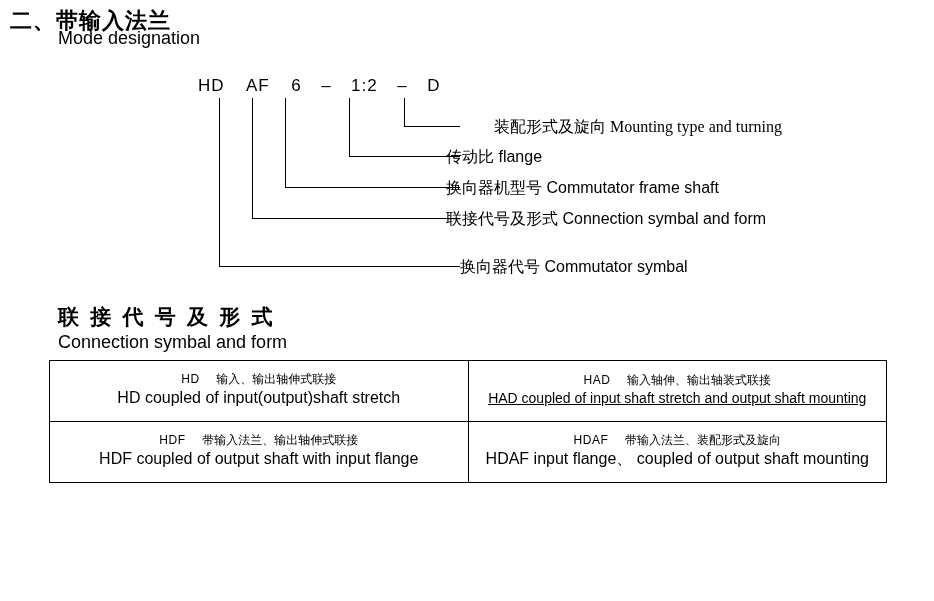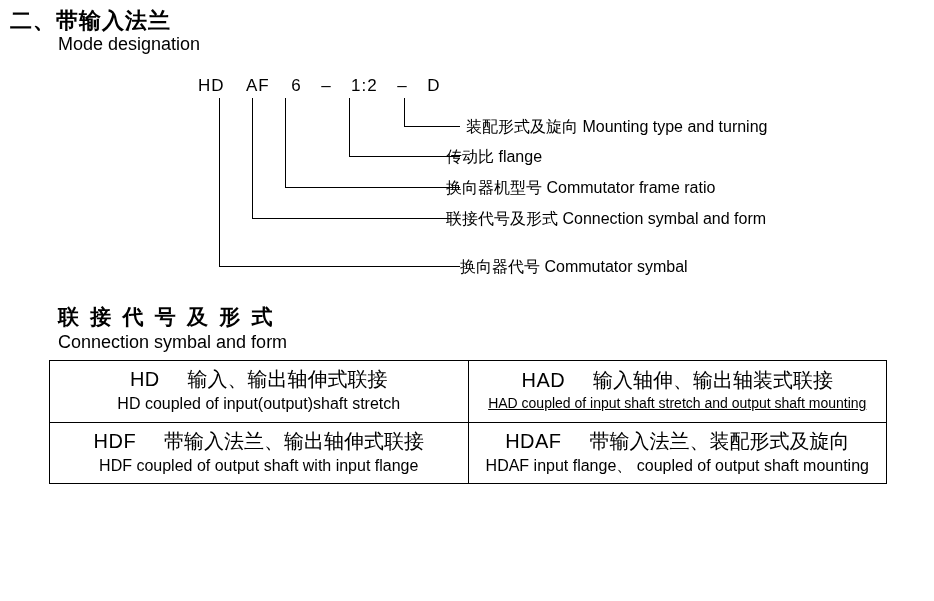--- a/index.html
+++ b/index.html
@@ -22,21 +22,21 @@
     left: 10px;
     top: 6px;
     font-size: 22px;
     font-weight: bold;
     letter-spacing: 1px;
     white-space: nowrap;
   }
   .sec-title-en {
     position: absolute;
     left: 58px;
-    top: 34px;
+    top: 28px;
     font-size: 18px;
     white-space: nowrap;
   }
 
   
   .code-row {
     position: absolute;
     left: 198px;
     top: 76px;
     font-size: 17px;
@@ -95,21 +95,21 @@
     table-layout: fixed;
   }
   .conn-table td {
     border: 1px solid #000;
     padding: 5px 4px 7px 4px;
     text-align: center;
     vertical-align: middle;
     height: 48px;
   }
   .cell-cn {
-    font-size: 20px;
+    font-size: 12px;
     line-height: 1.35;
     white-space: nowrap;
   }
   .cell-en {
     font-size: 16px;
     line-height: 1.35;
     white-space: nowrap;
   }
   .cell-cn .code { font-weight: normal; letter-spacing: 0.5px; }
   .small-en { font-size: 14px; text-decoration: underline; }
@@ -144,33 +144,33 @@
 
 <div class="vline" style="left:285px; top:98px; height:89px;"></div>
 <div class="hline" style="left:285px; top:187px; width:175px;"></div>
 
 <div class="vline" style="left:252px; top:98px; height:120px;"></div>
 <div class="hline" style="left:252px; top:218px; width:208px;"></div>
 
 <div class="vline" style="left:219px; top:98px; height:168px;"></div>
 <div class="hline" style="left:219px; top:266px; width:241px;"></div>
 
-<div class="callout" style="left:466px; top:117px;">
+<div class="callout" style="left:494px; top:117px;font-family:Liberation Serif, serif;">
   <span class="cn">装配形式及旋向</span>
   <span class="en">Mounting type and turning</span>
 </div>
 
 <div class="callout" style="left:446px; top:147px;">
   <span class="cn">传动比</span>
   <span class="en">flange</span>
 </div>
 
 <div class="callout" style="left:446px; top:178px;">
   <span class="cn">换向器机型号</span>
-  <span class="en">Commutator frame ratio</span>
+  <span class="en">Commutator frame shaft</span>
 </div>
 
 <div class="callout" style="left:446px; top:209px;">
   <span class="cn">联接代号及形式</span>
   <span class="en">Connection symbal and form</span>
 </div>
 
 <div class="callout" style="left:460px; top:257px;">
   <span class="cn">换向器代号</span>
   <span class="en">Commutator symbal</span>

